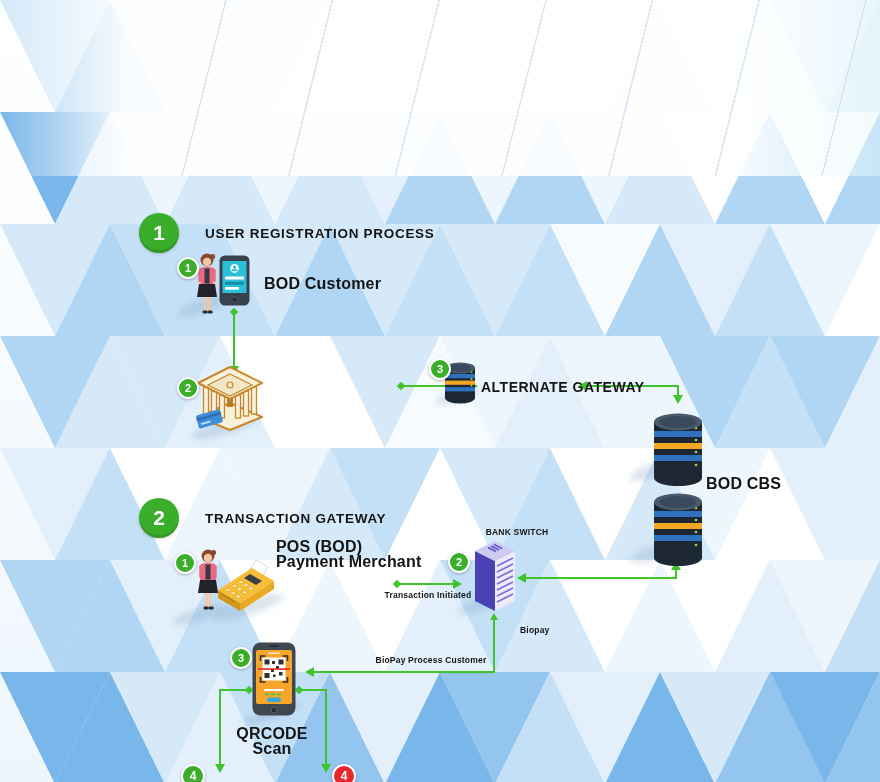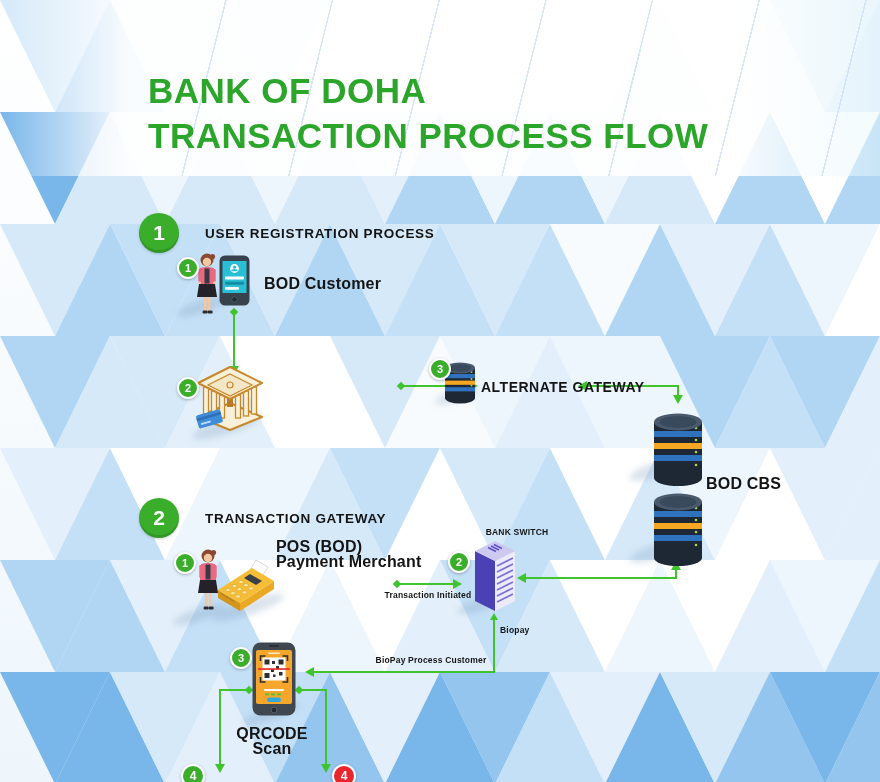--- a/index.html
+++ b/index.html
@@ -199,24 +199,20 @@
       <path d="M249,690 H220 V764"></path>
         <polygon class="ah" points="215,764 225,764 220,773"></polygon>
     </g>
     <g>
       <rect class="ah" x="-3" y="-3" width="6" height="6" transform="translate(299,690) rotate(45)"></rect>
       <path d="M299,690 H326 V764"></path>
         <polygon class="ah" points="321,764 331,764 326,773"></polygon>
     </g>
   </svg>
 
-  <div class="title">
-    <div>BANK OF DOHA</div>
-    <div>TRANSACTION PROCESS FLOW</div>
-  </div>
 
   <div class="badge badge-lg" style="left:139px;top:213px">1</div>
   <div class="label section-title" style="left:205px;top:226px">USER REGISTRATION PROCESS</div>
 
   <div class="badge badge-sm" style="left:177px;top:257px">1</div>
   <div class="node" style="left:192px;top:252px">
     <svg width="30" height="64" viewBox="0 0 30 64">
       <circle cx="15" cy="8" r="6.5" fill="#8A4A30"></circle>
         <circle cx="20.5" cy="4.5" r="2.6" fill="#8A4A30"></circle>
       <circle cx="15" cy="10" r="4.2" fill="#F3C7A1"></circle>
@@ -384,21 +380,21 @@
         <line x1="23" y1="25" x2="39" y2="17"></line>
           <line x1="23" y1="31" x2="39" y2="23"></line>
           <line x1="23" y1="37" x2="39" y2="29"></line>
         <line x1="23" y1="43" x2="39" y2="35"></line>
           <line x1="23" y1="49" x2="39" y2="41"></line>
           <line x1="23" y1="55" x2="39" y2="47"></line>
         <line x1="23" y1="61" x2="39" y2="53"></line>
       </g>
     </svg>
   </div>
-  <div class="label label-sm" style="left:500px;top:625px">Biopay</div>
+  <div class="label label-sm" style="left:520px;top:625px">Biopay</div>
   <div class="label label-sm ctr" style="left:372px;top:655px;width:118px">BioPay Process Customer</div>
 
   <div class="badge badge-sm" style="left:230px;top:647px">3</div>
   <div class="node" style="left:252px;top:642px">
     <svg width="44" height="74" viewBox="0 0 44 74">
       <rect x="0.5" y="0.5" width="43" height="73" rx="8" fill="#3F4750"></rect>
       <rect x="17" y="3" width="10" height="2" rx="1" fill="#2A3036"></rect>
       <rect x="4" y="8" width="36" height="54" rx="2" fill="#F6A62B"></rect>
       <rect x="16" y="10.5" width="12" height="1.6" rx="0.8" fill="#FFFFFF" opacity="0.75"></rect>
       <rect x="10.5" y="15.5" width="23" height="23" rx="1.5" fill="#FFFFFF"></rect>

